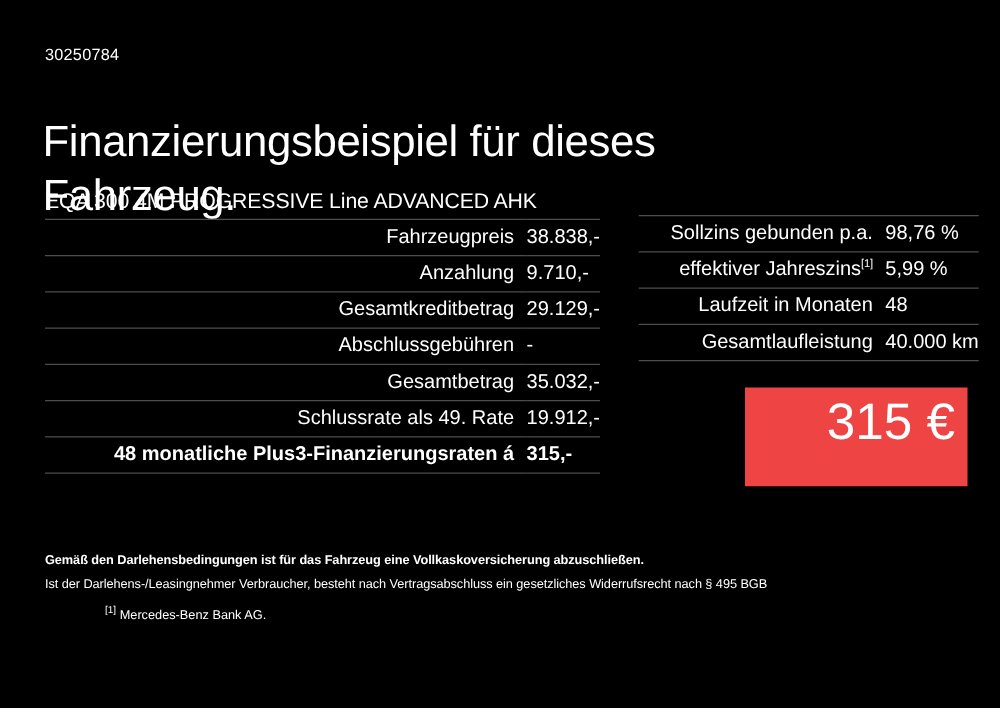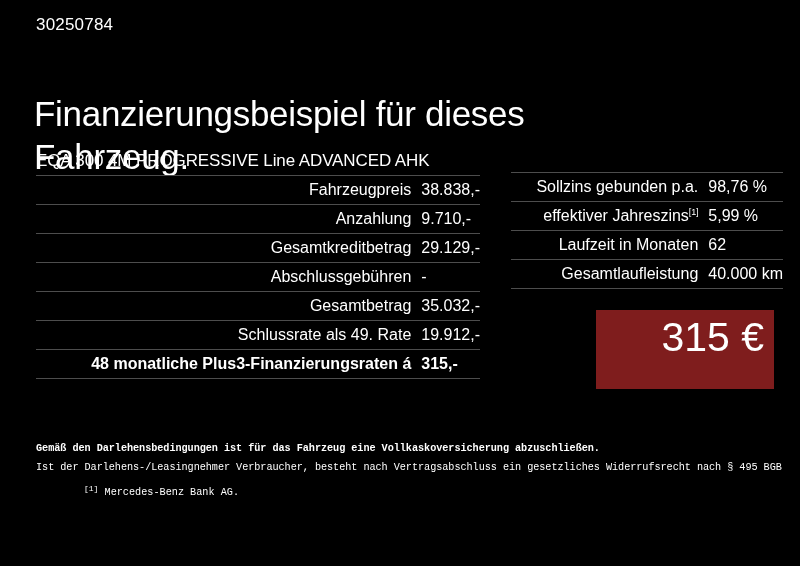--- a/index.html
+++ b/index.html
@@ -21,22 +21,22 @@
     width: 800px;
     height: 566px;
     background: #000000;
     box-sizing: border-box;
   }
 
   
   .ref-id {
     position: absolute;
     left: 36px;
-    top: 16px;
-    font-size: 17px;
+    top: 37px;
+    font-size: 13px;
     letter-spacing: 0.2px;
     color: #ffffff;
     line-height: 1;
   }
   .headline {
     position: absolute;
     left: 34px;
     top: 70px;
     width: 560px;
     font-size: 35px;
@@ -140,21 +140,20 @@
     letter-spacing: -0.1px;
     white-space: nowrap;
   }
 
   
   .footer {
     position: absolute;
     left: 36px;
     top: 441px;
     width: 740px;
-    font-family: Liberation Mono, monospace;
   }
   .foot-line {
     color: #ffffff;
     font-size: 10.2px;
     line-height: 16.5px;
     letter-spacing: -0.05px;
     white-space: nowrap;
   }
   .foot-line.strong {
     font-weight: bold;
@@ -226,33 +225,33 @@
             <tr>
               <td class="label"><span>Sollzins gebunden p.a.</span></td>
               <td class="value">98,76 %</td>
             </tr>
             <tr>
               <td class="label"><span>effektiver Jahreszins</span><span class="sup">[1]</span></td>
               <td class="value">5,99 %</td>
             </tr>
             <tr>
               <td class="label"><span>Laufzeit in Monaten</span></td>
-              <td class="value">62</td>
+              <td class="value">48</td>
             </tr>
             <tr>
               <td class="label"><span>Gesamtlaufleistung</span></td>
               <td class="value">40.000 km</td>
             </tr>
           </tbody>
       </table>
     </div>
 
   </div>
 
-  <div class="rate-box" style="background: #7f1d1d; color: rgb(255, 255, 255);">
+  <div class="rate-box" style="background: #ef4444; color: rgb(255, 255, 255);">
     <div class="rate-amount">315 €</div>
   </div>
 
   <div class="footer">
     <div class="foot-line strong">Gemäß den Darlehensbedingungen ist für das Fahrzeug eine Vollkaskoversicherung abzuschließen.</div>
     <div class="foot-line">Ist der Darlehens-/Leasingnehmer Verbraucher, besteht nach Vertragsabschluss ein gesetzliches Widerrufsrecht nach § 495 BGB</div>
     <div class="foot-note">
       <span class="sup-note">[1]</span>
       <span>Mercedes-Benz Bank AG.</span>
     </div>

